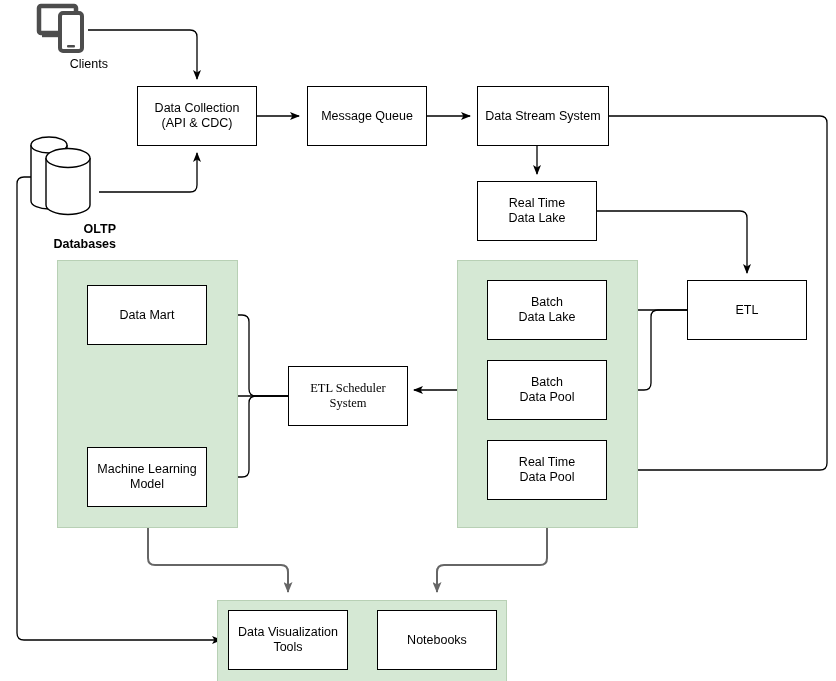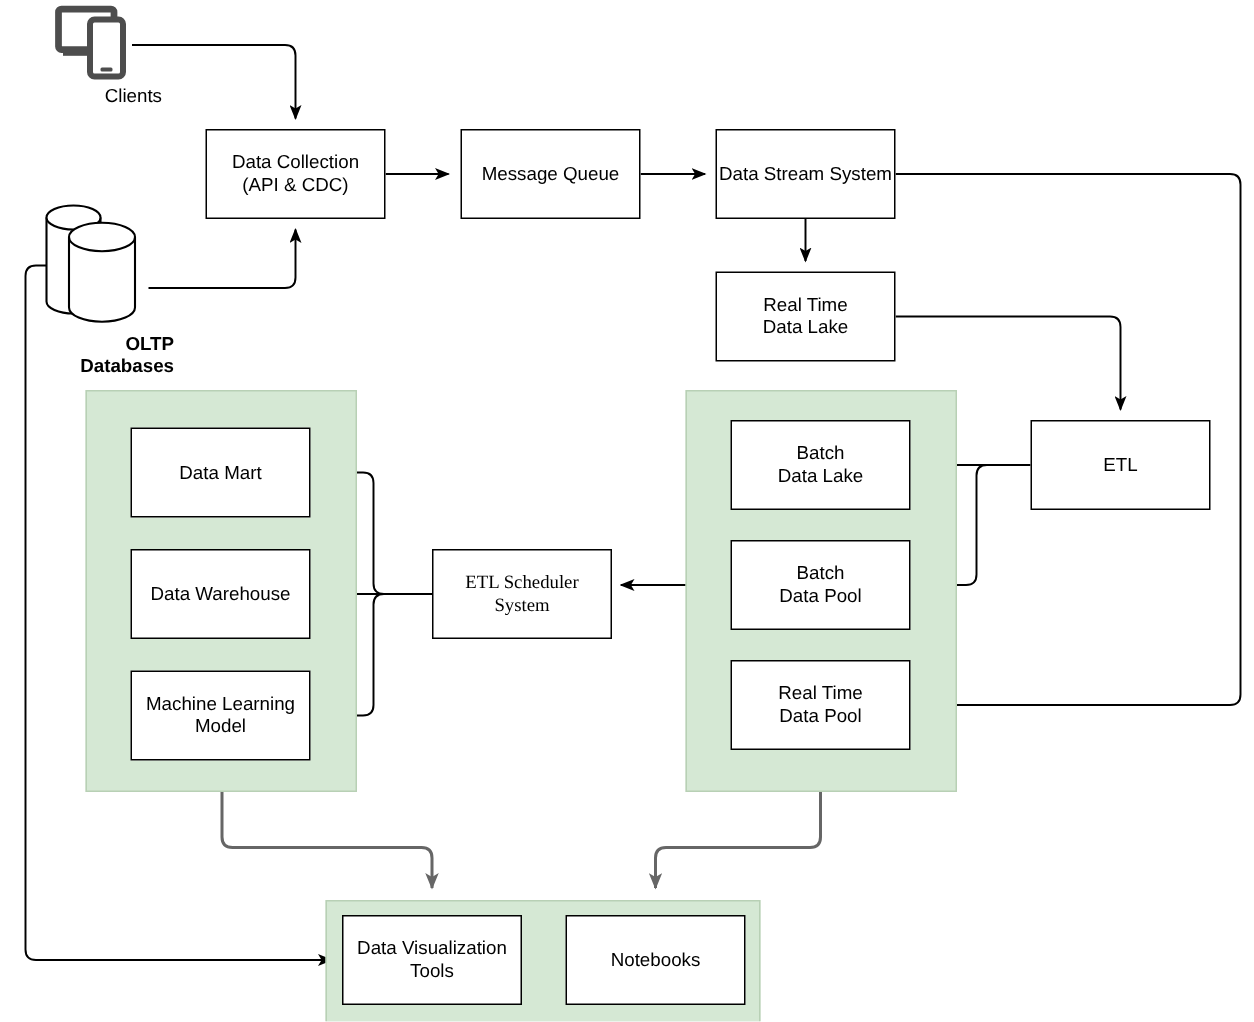--- a/index.html
+++ b/index.html
@@ -147,42 +147,41 @@
     </svg>
   </div>
   <div class="free-label bold" style="left:12px; top:222px; width:104px;">OLTP
 Databases</div>
 
   <div class="node" style="left:137px; top:86px; width:120px; height:60px;">Data Collection
 (API &amp; CDC)</div>
 
   <div class="node" style="left:307px; top:86px; width:120px; height:60px;">Message Queue</div>
 
-  <div class="node" style="left:477px; top:86px; width:120px; height:60px;">Data Stream System</div>
+  <div class="node" style="left:477px; top:86px; width:132px; height:60px;">Data Stream System</div>
 
   <div class="node" style="left:477px; top:181px; width:120px; height:60px;">Real Time
 Data Lake</div>
 
   <div class="node" style="left:687px; top:280px; width:120px; height:60px;">ETL</div>
 
   <div class="node" style="left:487px; top:280px; width:120px; height:60px;">Batch
 Data Lake</div>
 
   <div class="node" style="left:487px; top:360px; width:120px; height:60px;">Batch
 Data Pool</div>
 
   <div class="node" style="left:487px; top:440px; width:120px; height:60px;">Real Time
 Data Pool</div>
 
   <div class="node" style="left:288px; top:366px; width:120px; height:60px;font-family:Liberation Serif, serif;">ETL Scheduler
 System</div>
 
   <div class="node" style="left:87px; top:285px; width:120px; height:60px;">Data Mart</div>
 
-  <div class="node" style="left:87px; top:366px; width:120px; height:60px;">Data Warehouse</div>
 
   <div class="node" style="left:87px; top:447px; width:120px; height:60px;">Machine Learning
 Model</div>
 
   <div class="node" style="left:377px; top:610px; width:120px; height:60px;">Notebooks</div>
 
   <div class="node" style="left:228px; top:610px; width:120px; height:60px;">Data Visualization
 Tools</div>
 
 </div>

